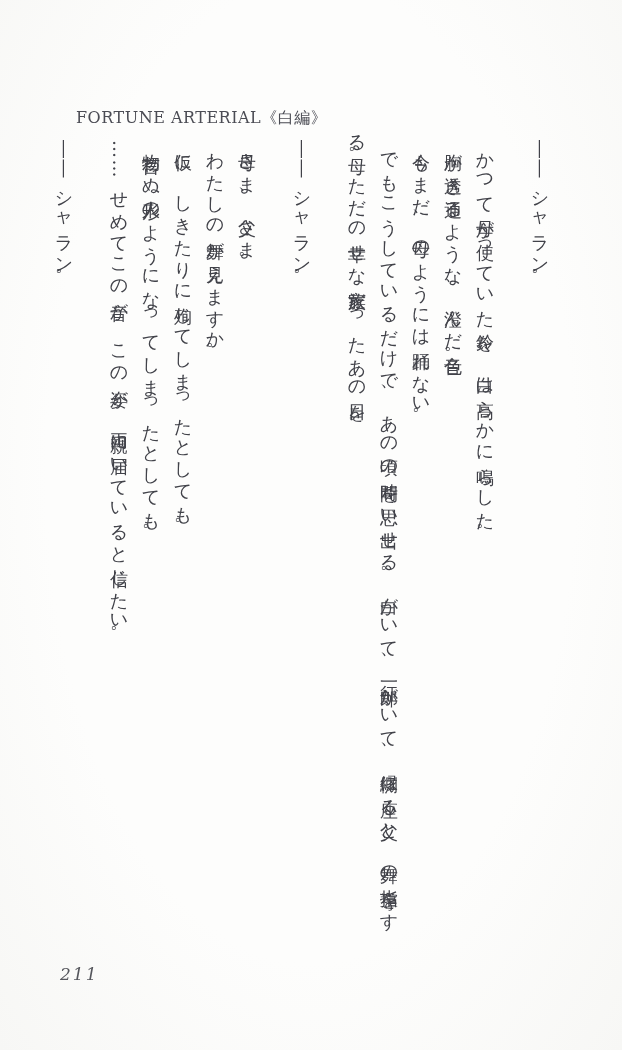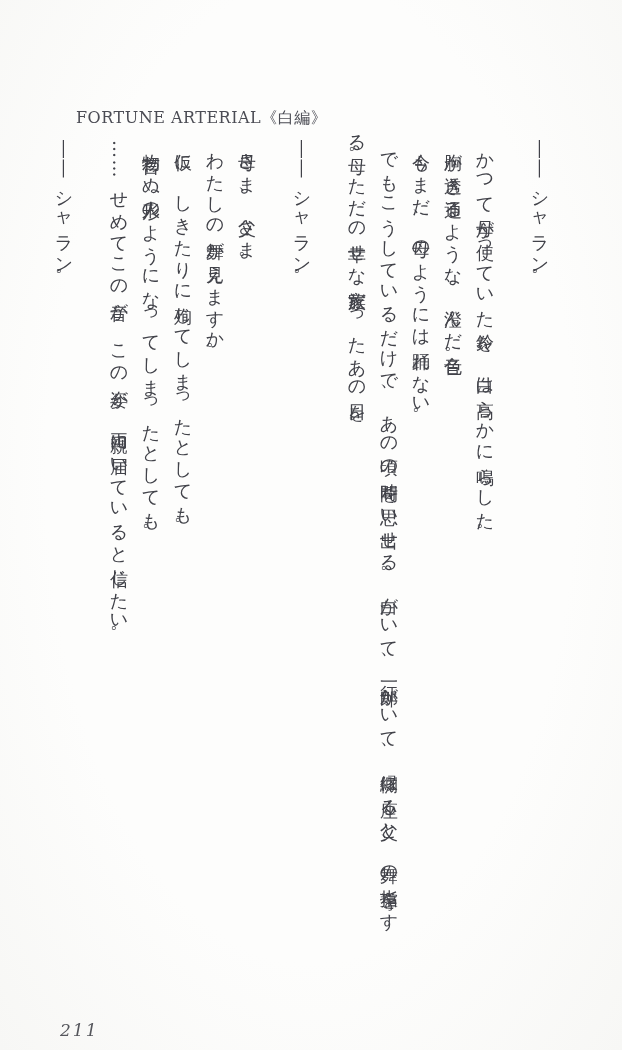--- a/index.html
+++ b/index.html
@@ -47,21 +47,21 @@
     padding: 0;
     text-indent: 1em;
   }
   .body-text p.gap {
     
     margin-block-end: 23px;
   }
   .page-number {
     position: absolute;
     left: 60px;
-    top: 1020px;
+    top: 964px;
     font-size: 17px;
     font-style: italic;
     letter-spacing: 2px;
     color: #55565c;
   }
 </style>
 </head>
 <body>
 
 <div class="page">

